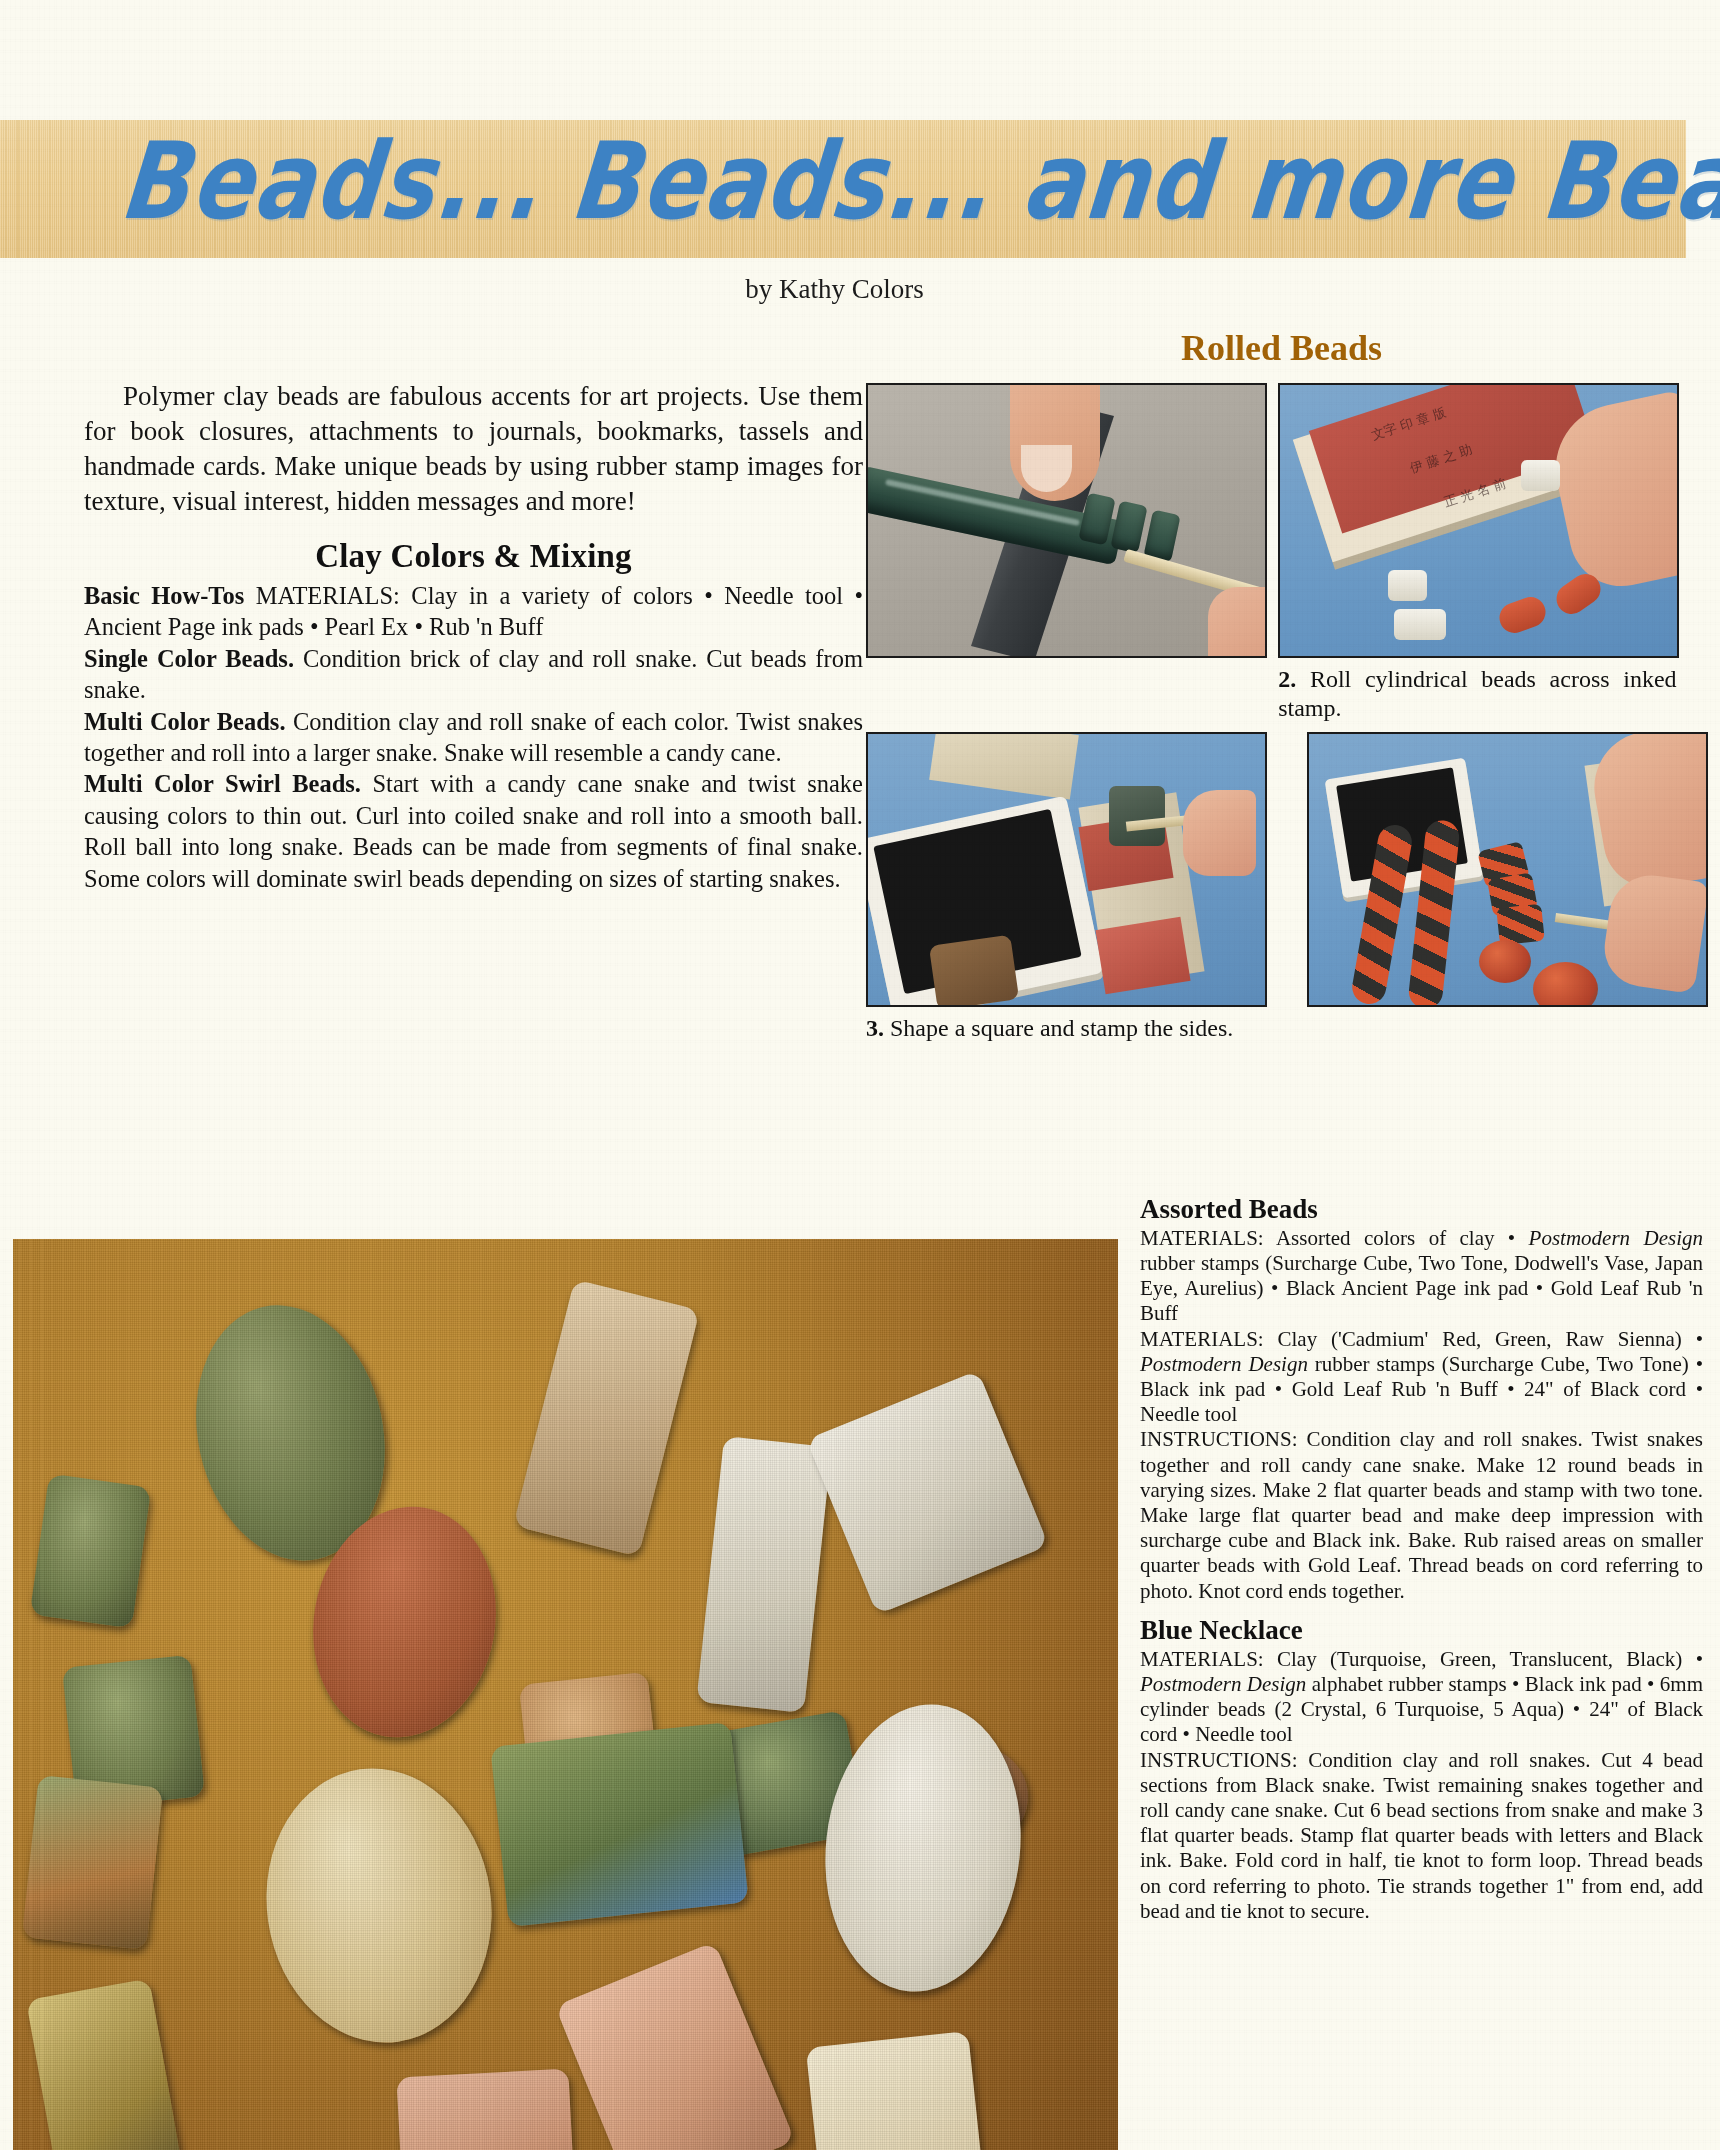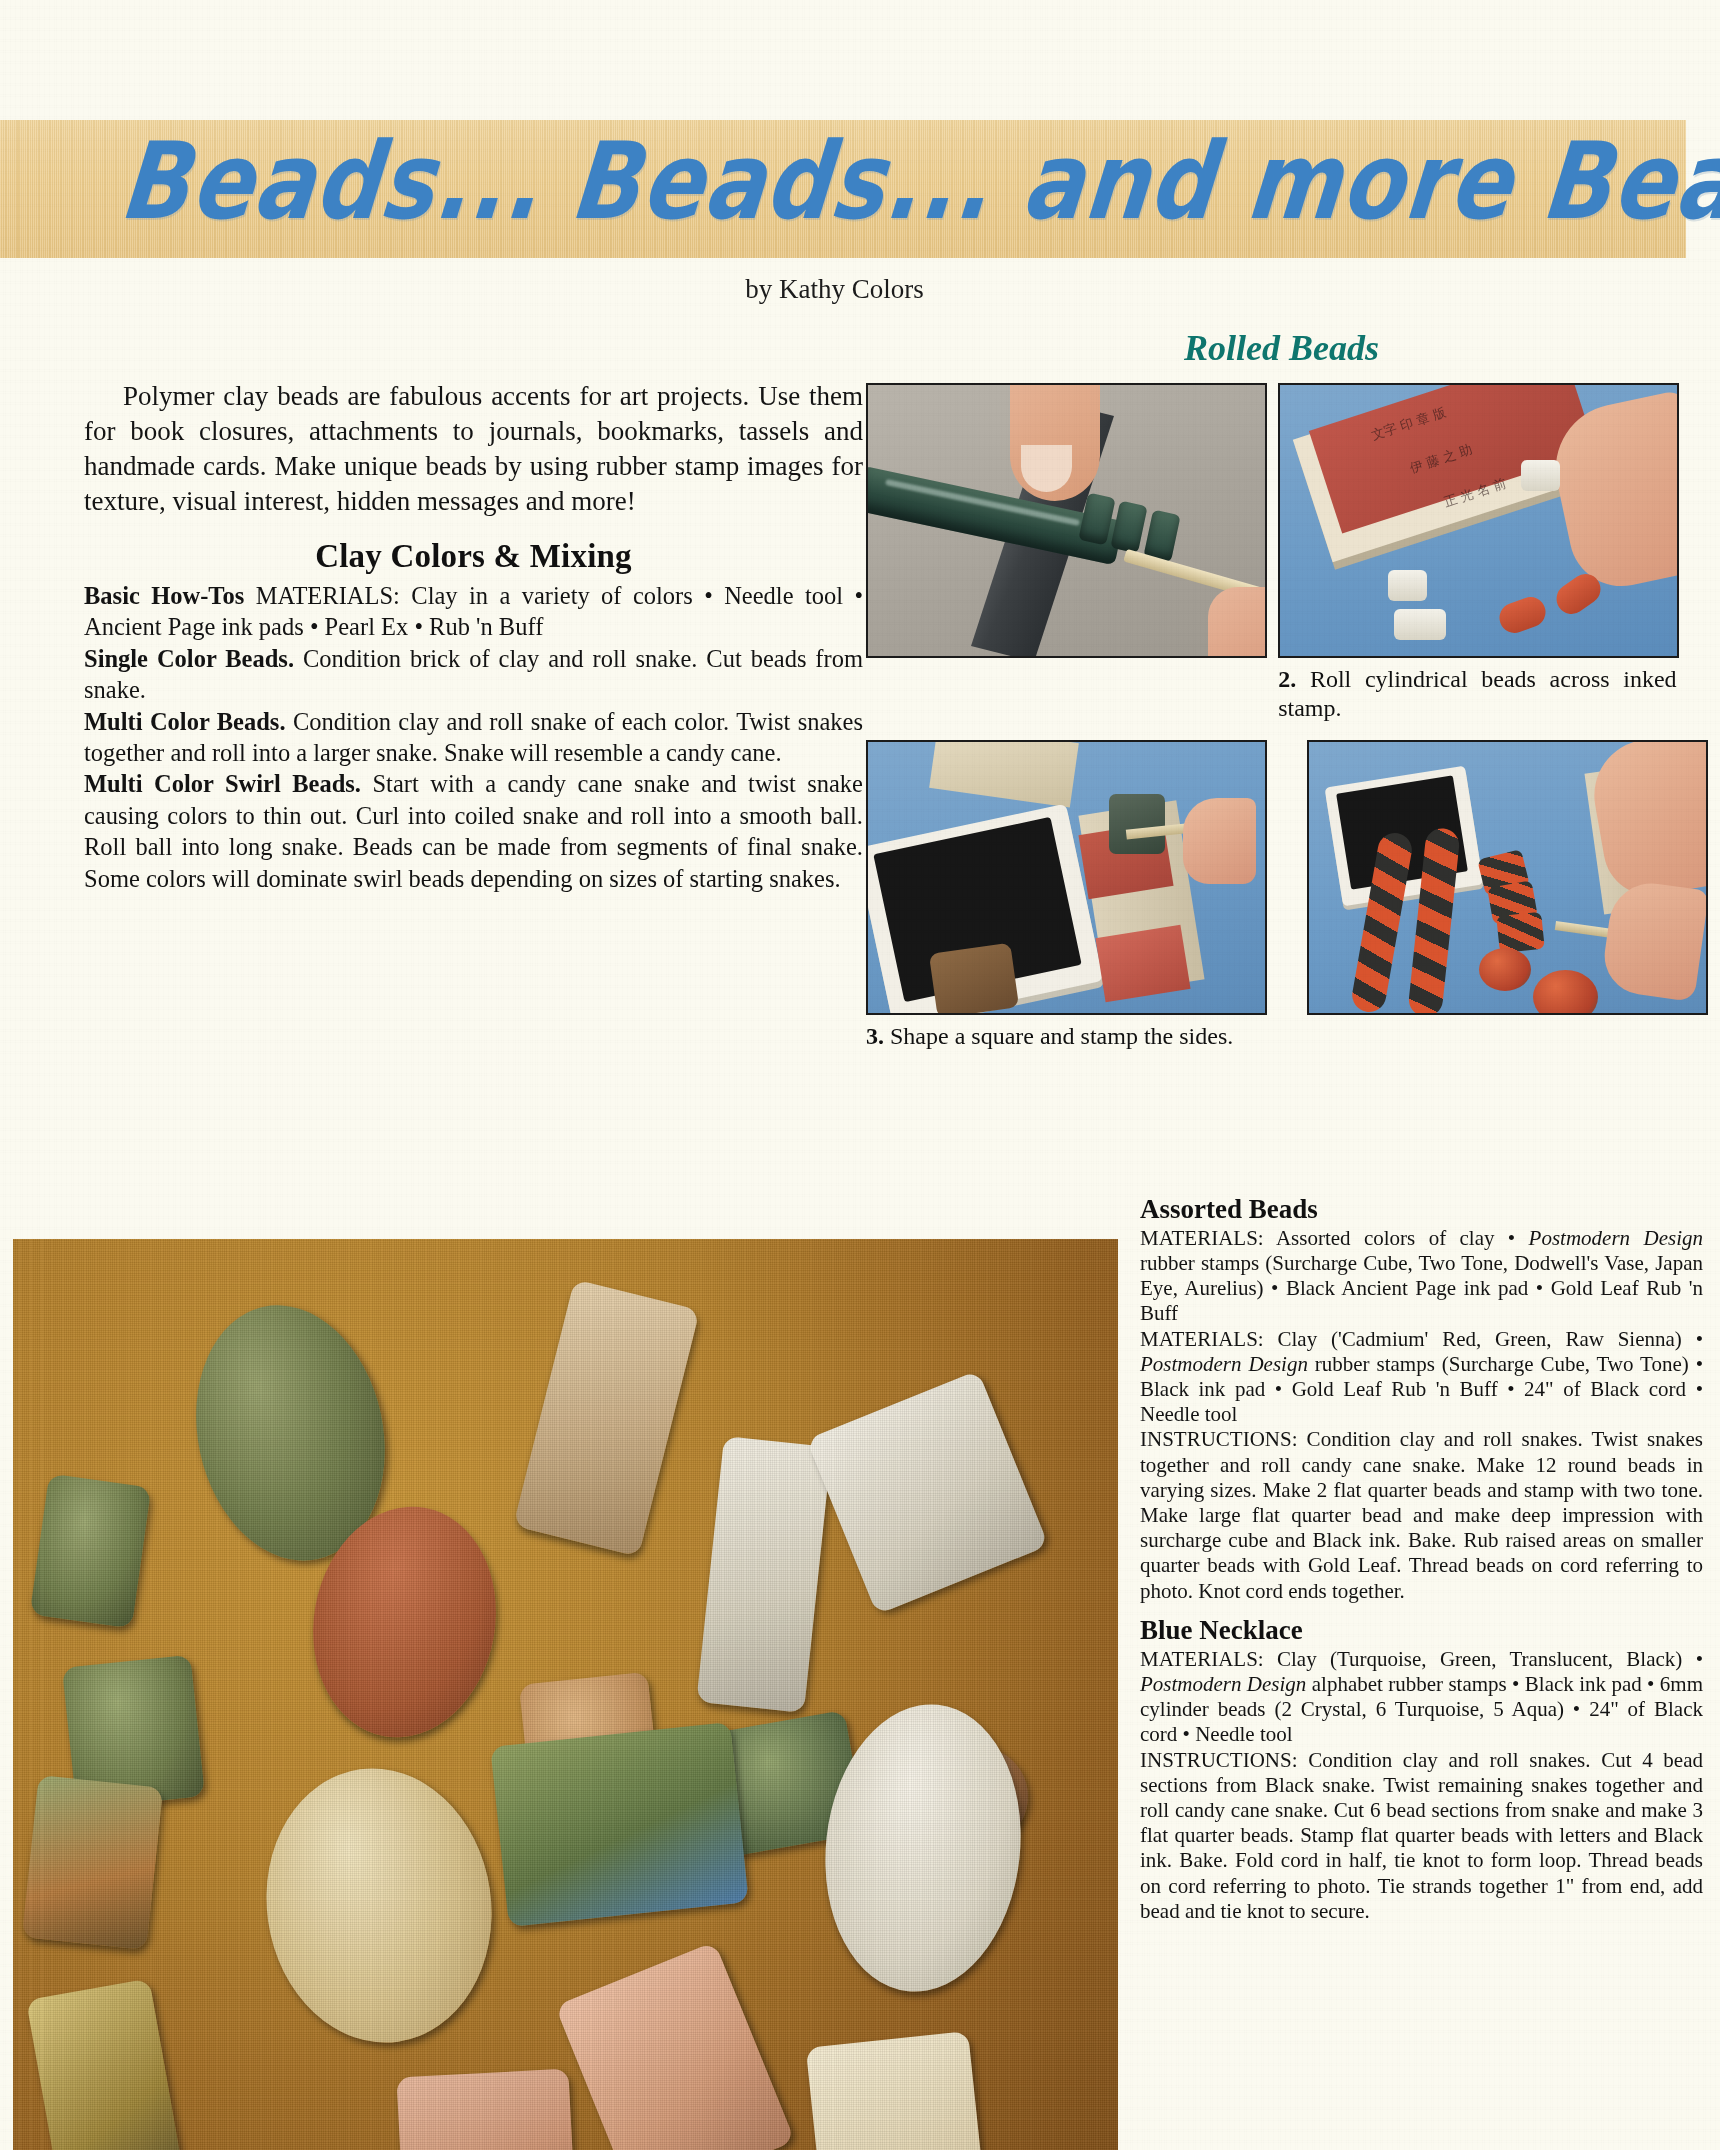--- a/index.html
+++ b/index.html
@@ -63,39 +63,39 @@
     color:#111; font-family:"Liberation Serif", serif;
   }
   .body-p{
     font-size:24.5px; line-height:1.285; text-align:justify; color:#131313;
   }
   .body-p b{ font-weight:700; }
 
   
   .rolled-head{
     position:absolute; left:860px; top:327px; width:843px;
-    text-align:center; font-weight:700; font-size:36px; color:#0f766e;font-style:italic;
+    text-align:center; font-weight:700; font-size:36px; color:#a16207;
   }
   .photo-grid{
     position:absolute; left:866px; top:383px; width:839px;
   }
   .prow{ display:flex; gap:11.2px; }
   .pcell{ width:401px; }
   .photo{
     width:401px; height:275px;
     border:2.2px solid #1b1b1b;
     position:relative; overflow:hidden;
     background:#9aa;
   }
   .cap{
     font-size:24px; line-height:1.21; margin-top:6.9px; text-align:justify; color:#111;
     padding-right:2.6px;
   }
   .cap b{font-weight:700;}
-  .prow2{ margin-top:17px;gap:40px; }
+  .prow2{ margin-top:9px;gap:40px; }
 
   
   .ph1{ background:linear-gradient(160deg,#b9b4ab 0%,#a9a49b 55%,#9d988f 100%); }
   .ph1 .snake{
     position:absolute; left:-13px; top:108px; width:267px; height:45px;
     background:linear-gradient(180deg,#4b6b5b,#2c4a3f 55%,#1d3630);
     border-radius:7.7px; transform:rotate(12deg);
     box-shadow:inset 0 -7.7px 11.2px rgba(0,0,0,.35);
   }
   .ph1 .snake i{

